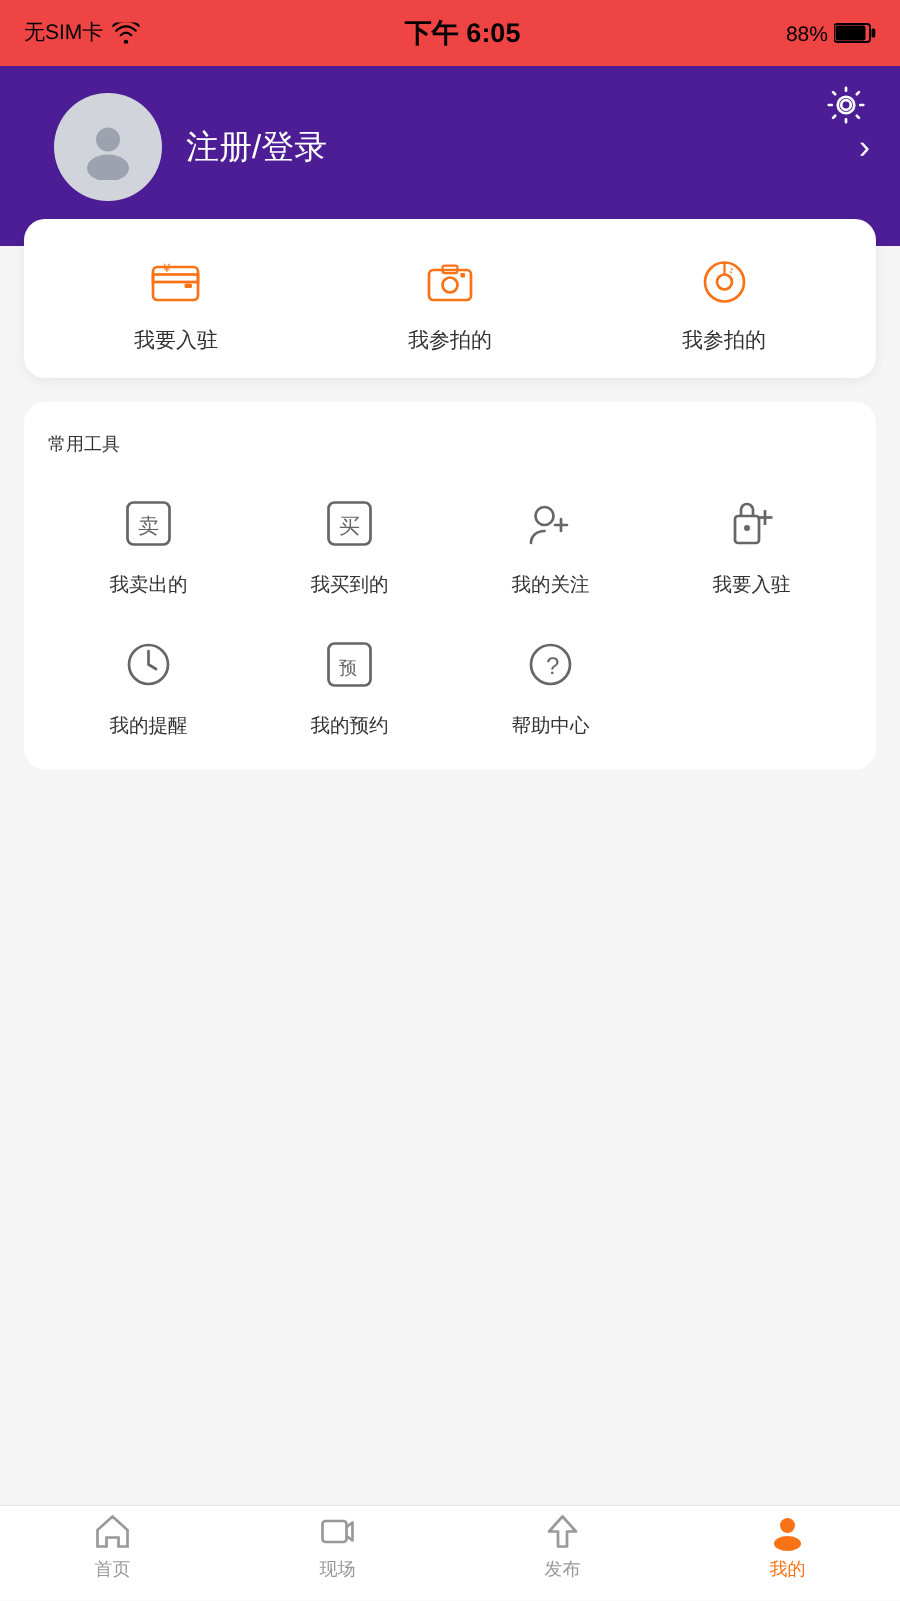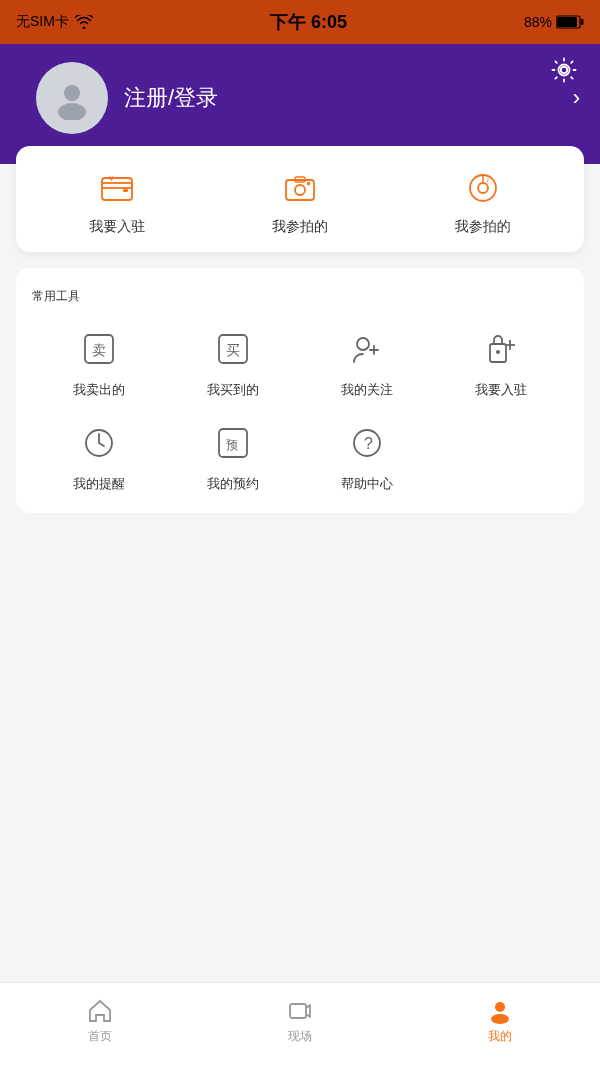--- a/index.html
+++ b/index.html
@@ -8,21 +8,21 @@
       width: 600px;
       height: 1067px;
       font-family: -apple-system, 'PingFang SC', 'Helvetica Neue', sans-serif;
       background: #f5f5f5;
       overflow: hidden;
     }
 
     
     .status-bar {
       height: 44px;
-      background: #c2410c;
+      background: #ef4444;
       display: flex;
       align-items: center;
       justify-content: space-between;
       padding: 0 16px;
       color: #000;
       font-size: 14px;
       font-weight: 500;
     }
     .status-left { display: flex; align-items: center; gap: 6px; }
     .status-center { font-size: 18px; font-weight: 600; }
@@ -148,21 +148,21 @@
       color: #333;
       text-align: center;
     }
 
     
     .bottom-nav {
       position: absolute;
       bottom: 0;
       left: 0;
       width: 600px;
-      height: 85px;
+      height: 64px;
       background: #fff;
       border-top: 1px solid #e5e7eb;
       display: flex;
       align-items: center;
     }
     .nav-item {
       flex: 1;
       display: flex;
       flex-direction: column;
       align-items: center;
@@ -357,20 +357,26 @@
   </div>
 
   <div class="nav-item">
     <svg viewBox="0 0 26 26" fill="none">
       <rect x="3" y="6" width="16" height="14" rx="2" stroke="#999" stroke-width="1.8"></rect>
       <path d="M19 10l4-3v12l-4-3" stroke="#999" stroke-width="1.8" stroke-linejoin="round"></path>
     </svg>
     <span class="nav-label">现场</span>
   </div>
 
+  <div class="nav-item">
+    <svg viewBox="0 0 26 26" fill="none">
+      <path d="M13 3L22 13H16v10H10V13H4L13 3z" stroke="#999" stroke-width="1.8" fill="none" stroke-linejoin="round"></path>
+    </svg>
+    <span class="nav-label">发布</span>
+  </div>
 
   <div class="nav-item active">
     <svg viewBox="0 0 26 26" fill="none">
       <circle cx="13" cy="9" r="5" fill="#f97316"></circle>
       <ellipse cx="13" cy="21" rx="9" ry="5" fill="#f97316"></ellipse>
     </svg>
     <span class="nav-label" style="color:#f97316;">我的</span>
   </div>
 
 </div>

